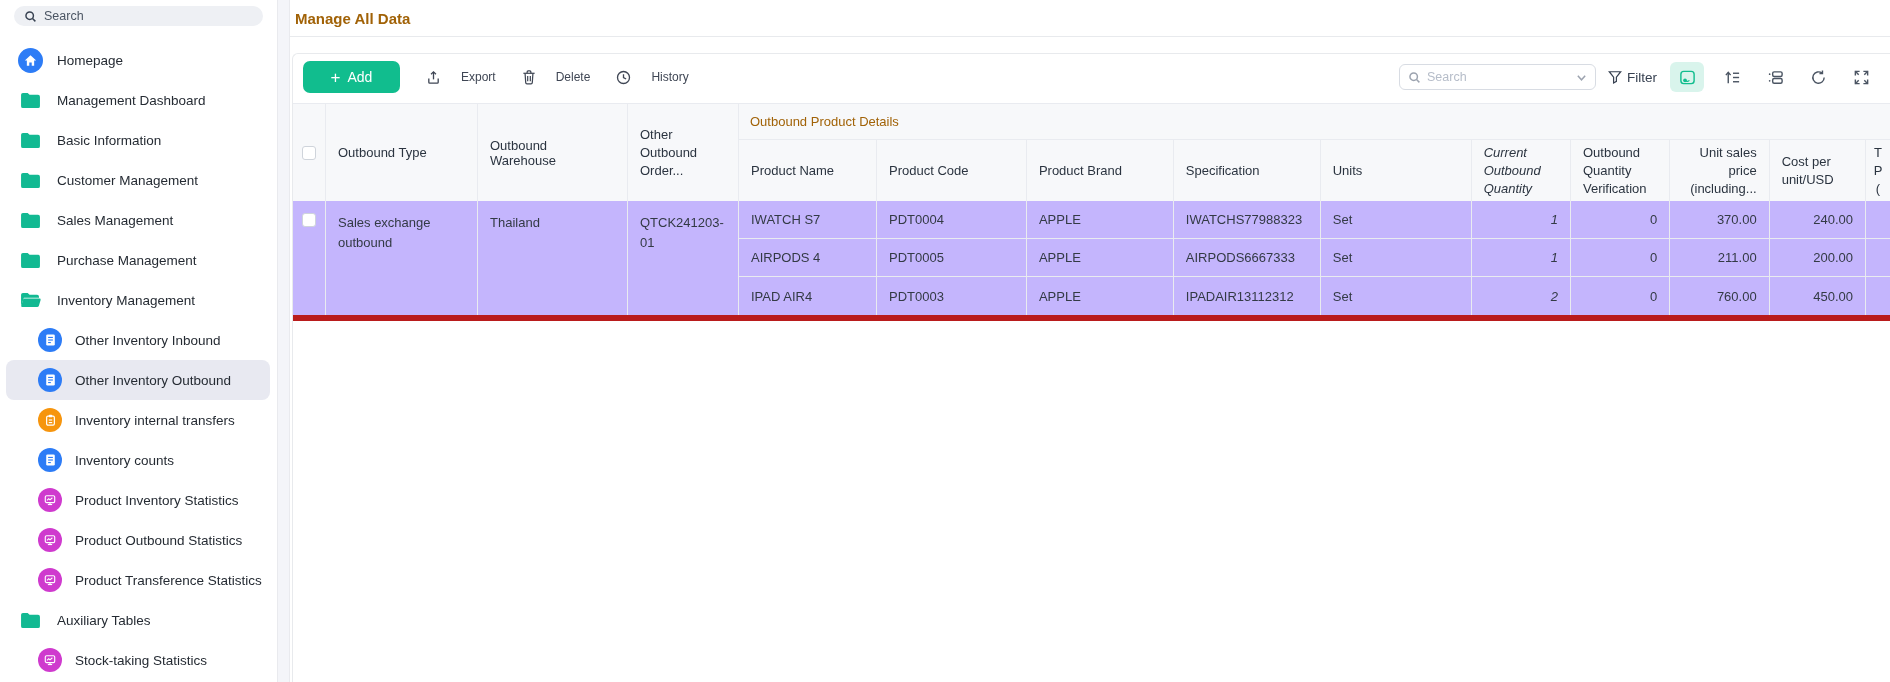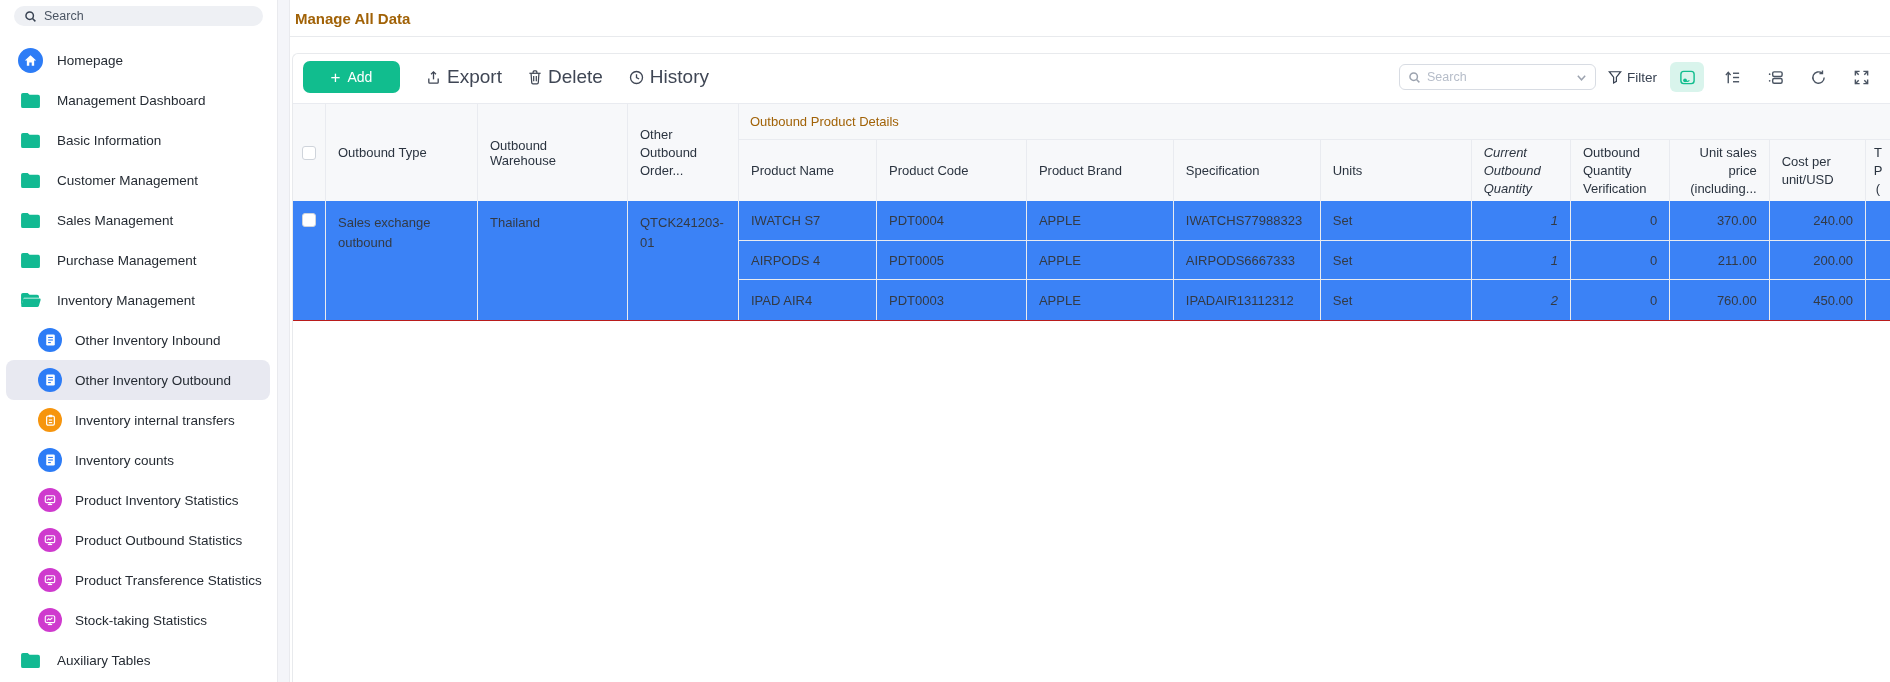--- a/index.html
+++ b/index.html
@@ -28,21 +28,21 @@
   
   .main { position:absolute; left:290px; top:0; width:1600px; height:682px; background:#fff; }
   .main-header { height:37px; border-bottom:1px solid #e8eaed; display:flex; align-items:center; padding-left:5px; }
   .main-title { font-size:15px; font-weight:bold; color:#a16207; }
   .panel { position:absolute; left:2px; top:53px; right:0; bottom:0; border-top:1px solid #e8eaed; border-left:1px solid #e8eaed; border-top-left-radius:6px; background:#fff; }
 
   
   .toolbar { display:flex; align-items:center; padding:7px 8px 0 10px; height:39px; }
   .btn-add { width:97px; height:32px; border:none; border-radius:7px; background:#11bd8e; color:#fff; font-size:14px; font-family:inherit; display:flex; align-items:center; justify-content:center; gap:7px; cursor:pointer; }
   .btn-add .plus { font-size:17px; line-height:1; font-weight:400; }
-  .tool-act { display:flex; align-items:center; gap:6px; margin-left:26px; font-size:19px; color:#3f4654; background:none; border:none; font-family:inherit; cursor:pointer; }
+  .tool-act { display:flex; align-items:center; gap:20px; margin-left:26px; font-size:12px; color:#3f4654; background:none; border:none; font-family:inherit; cursor:pointer; }
   .tb-right { margin-left:auto; display:flex; align-items:center; }
   .search-box { width:197px; height:26px; border:1px solid #d8dce3; border-radius:6px; display:flex; align-items:center; padding:0 8px; gap:6px; background:#fff; }
   .search-box input { border:none; outline:none; flex:1; font-size:12.5px; font-family:inherit; color:#333; min-width:0; }
   .search-box input::placeholder { color:#b6bdc9; }
   .filter-btn { display:flex; align-items:center; gap:5px; margin-left:12px; font-size:13.5px; color:#374151; background:none; border:none; font-family:inherit; cursor:pointer; }
   .icon-btn { background:none; border:none; margin-left:13px; color:#4b5563; display:flex; align-items:center; justify-content:center; width:30px; height:30px; cursor:pointer; }
   .icon-btn.active { background:#d9f4ec; border-radius:6px; color:#11bd8e; width:34px; }
   .tb-right { padding-right:6px; }
 
   
@@ -54,21 +54,21 @@
   .grp-wrap { display:flex; flex-direction:column; flex:1; min-width:0; }
   .grp-head { height:36px; border-bottom:1px solid #e9ebf0; display:flex; align-items:center; padding-left:11px; color:#a16207; }
   .sub-heads { display:flex; flex:1; }
   .sub-heads .cell { display:flex; align-items:center; padding:0 12px; color:#2b3440; line-height:18px; }
   .w-ck { width:33px; } .w-otype { width:152px; } .w-owh { width:150px; } .w-oorder { width:111px; }
   .w-pname { width:139px; } .w-pcode { width:151px; } .w-pbrand { width:148px; } .w-pspec { width:148px; }
   .w-units { width:152px;text-align:center; } .w-cur { width:100px;font-style:italic; } .w-ver { width:100px; } .w-price { width:100px;text-align:right; } .w-cost { width:97px; }
   .w-last { flex:1; min-width:0; border-right:none; overflow:hidden; }
   .h-last { padding:0 0 0 10px; line-height:18px; white-space:nowrap; color:#2b3440; display:flex; flex-direction:column; justify-content:center; }
 
-  .body-row { display:flex; border-bottom:1px solid #b91c1c; height:120px; background:#3b82f6; }
+  .body-row { display:flex; border-bottom:6px solid #b91c1c; height:120px; background:#c4b5fd; }
   .b-merge { padding:12px 12px 0 12px; line-height:20px; color:#333a45; }
   .b-merge.ck { display:flex; justify-content:center; padding:12px 0 0 0; }
   .sub-rows { display:flex; flex-direction:column; flex:1; min-width:0; }
   .p-row { display:flex; height:40px; border-bottom:1px solid #e9ebf0; }
   .p-row:last-child { border-bottom:none; }
   .p-row .cell { display:flex; align-items:center; padding:0 12px; }
   .num { justify-content:flex-end; }
   .breakall { word-break:break-all; }
 
   .checkbox { width:14px; height:14px; border:1px solid #cfd4db; border-radius:3px; background:#fff; display:inline-block; }
@@ -245,41 +245,41 @@
                 <rect x="1.5" y="2" width="11" height="8" rx="1.5"></rect>
                 <polyline points="3.5,7.5 5.5,5.5 7,6.8 9.8,4.4"></polyline>
                 <line x1="7" y1="10" x2="7" y2="12"></line>
                 <line x1="4.5" y1="12.3" x2="9.5" y2="12.3"></line>
               </svg>
         </span>
           </span>
         <span class="lbl">Product Transference Statistics</span>
       </div>
 
+      <div class="nav-item top-item">
+        <span class="ic">
+            <svg width="21" height="17" viewBox="0 0 22 18" fill="#12b992">
+              <path d="M1 3 q0-2 2-2 h5 l2 2 h9 q2 0 2 2 v10 q0 2-2 2 H3 q-2 0-2-2 Z"></path>
+            </svg>
+          </span>
+        <span class="lbl">Auxiliary Tables</span>
+      </div>
+
       <div class="nav-item sub-item">
         <span class="ic">
             <span class="circle-ic ic-magenta" style="width:24px;height:24px;">
           <svg width="12" height="12" viewBox="0 0 14 14" fill="none" stroke="#fff" stroke-width="1.3">
                 <rect x="1.5" y="2" width="11" height="8" rx="1.5"></rect>
                 <polyline points="3.5,7.5 5.5,5.5 7,6.8 9.8,4.4"></polyline>
                 <line x1="7" y1="10" x2="7" y2="12"></line>
                 <line x1="4.5" y1="12.3" x2="9.5" y2="12.3"></line>
               </svg>
         </span>
           </span>
         <span class="lbl">Stock-taking Statistics</span>
-      </div>
-
-      <div class="nav-item top-item">
-        <span class="ic">
-            <svg width="21" height="17" viewBox="0 0 22 18" fill="#12b992">
-              <path d="M1 3 q0-2 2-2 h5 l2 2 h9 q2 0 2 2 v10 q0 2-2 2 H3 q-2 0-2-2 Z"></path>
-            </svg>
-          </span>
-        <span class="lbl">Auxiliary Tables</span>
       </div>
 
     </div>
   </div>
 
   <div class="gutter"></div>
 
   <div class="main">
     <div class="main-header">
       <span class="main-title">Manage All Data</span>

